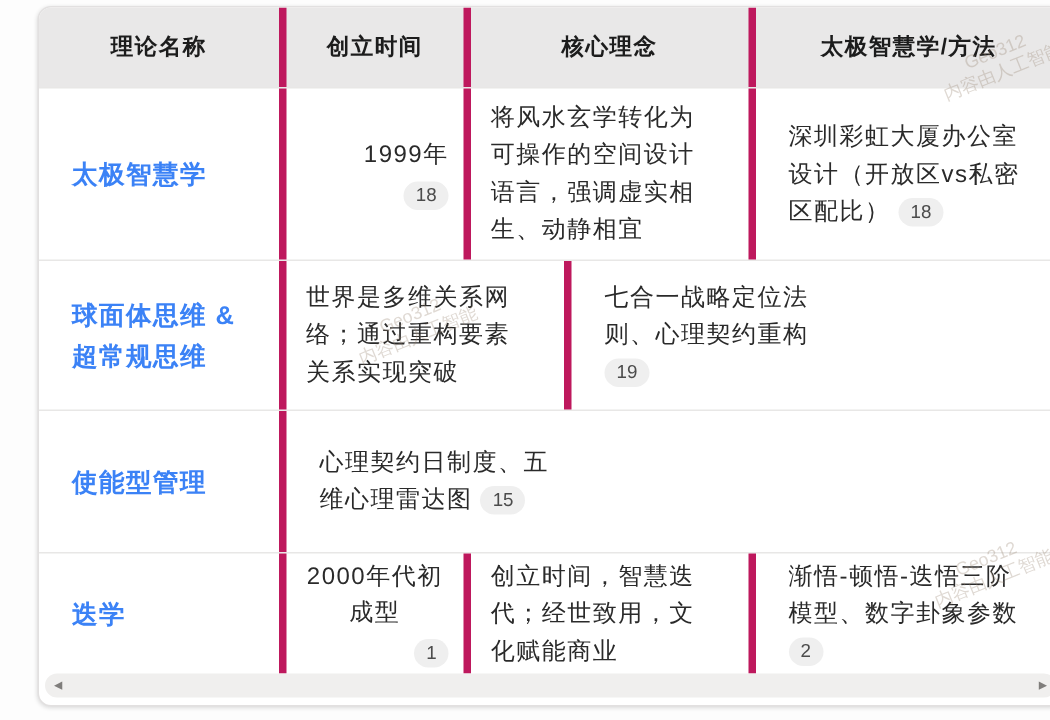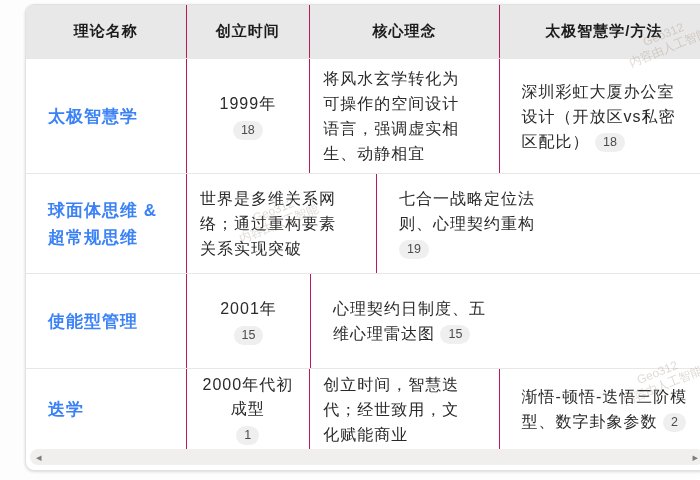--- a/index.html
+++ b/index.html
@@ -16,26 +16,26 @@
     left: 25px; top: 4px;
     width: 684px; height: 467px;
     background: #ffffff;
     border: 1px solid #e2e0e0;
     border-radius: 9px;
     box-shadow: 0 1px 3px rgba(0,0,0,0.14);
     overflow: hidden;
   }
   .trow { display: flex; width: 100%; }
   .cell {
-    border-left: 1px solid #be185d;
+    border-left: 5px solid #be185d;
     display: flex; flex-direction: column; justify-content: center;
   }
   .cell:first-child { border-left: none; }
   .c1 { width: 160px; padding: 10px 10px 10px 22px; }
-  .c2 { width: 124px; padding: 10px 10px; align-items: center; text-align: center; }
+  .c2 { width: 124px; padding: 10px 10px; align-items: flex-end; text-align: center; }
   .c3 { width: 190px; padding: 10px 27px 10px 13px; }
   .c4 { width: 210px; padding: 10px 20px 10px 22px; }
 
   .thead { background: #e9e8e8; height: 53px; }
   .thead .cell { justify-content: center; align-items: center; text-align: center; padding: 0; }
   .thead .hlabel { font-weight: 700; font-size: 15px; letter-spacing: 1px; color: #1c1c1c; }
 
   .tbody-row { border-top: 1px solid #e8e7e6; }
   .r1 { height: 115px; }
   .r2 { height: 100px; }
@@ -130,24 +130,20 @@
     </div>
     <div class="cell c4">
       <div class="body-text"><span>七合一战略定位法则、心理契约重构</span> <span class="badge">19</span></div>
     </div>
   </div>
 
   <div class="trow tbody-row r3">
     <div class="cell c1">
       <span class="theory-name">使能型管理</span>
     </div>
-    <div class="cell c2">
-      <span class="time-text">2001年</span>
-      <span class="badge">15</span>
-    </div>
     <div class="cell c4">
       <div class="body-text"><span>心理契约日制度、五维心理雷达图</span> <span class="badge">15</span></div>
     </div>
   </div>
 
   <div class="trow tbody-row r4">
     <div class="cell c1">
       <span class="theory-name">迭学</span>
     </div>
     <div class="cell c2">

